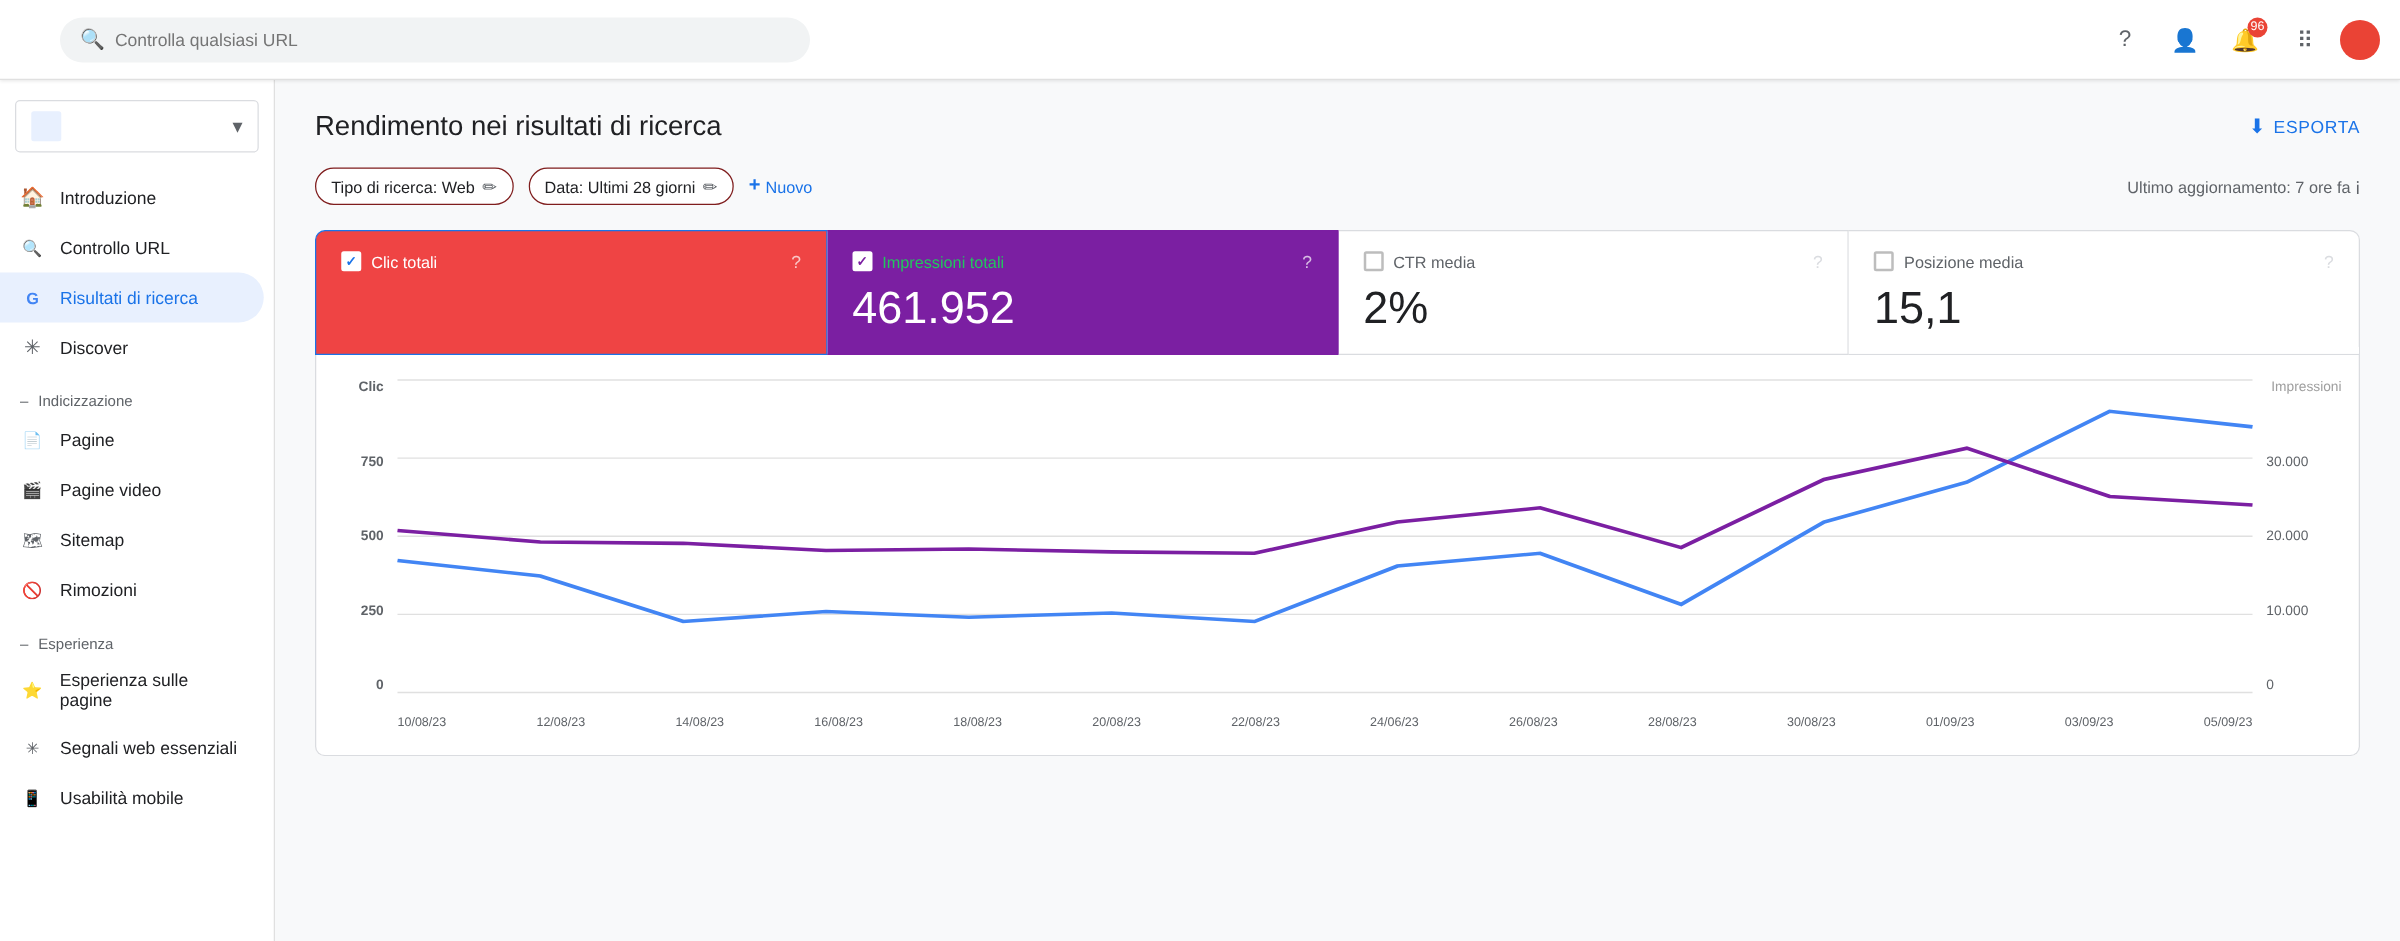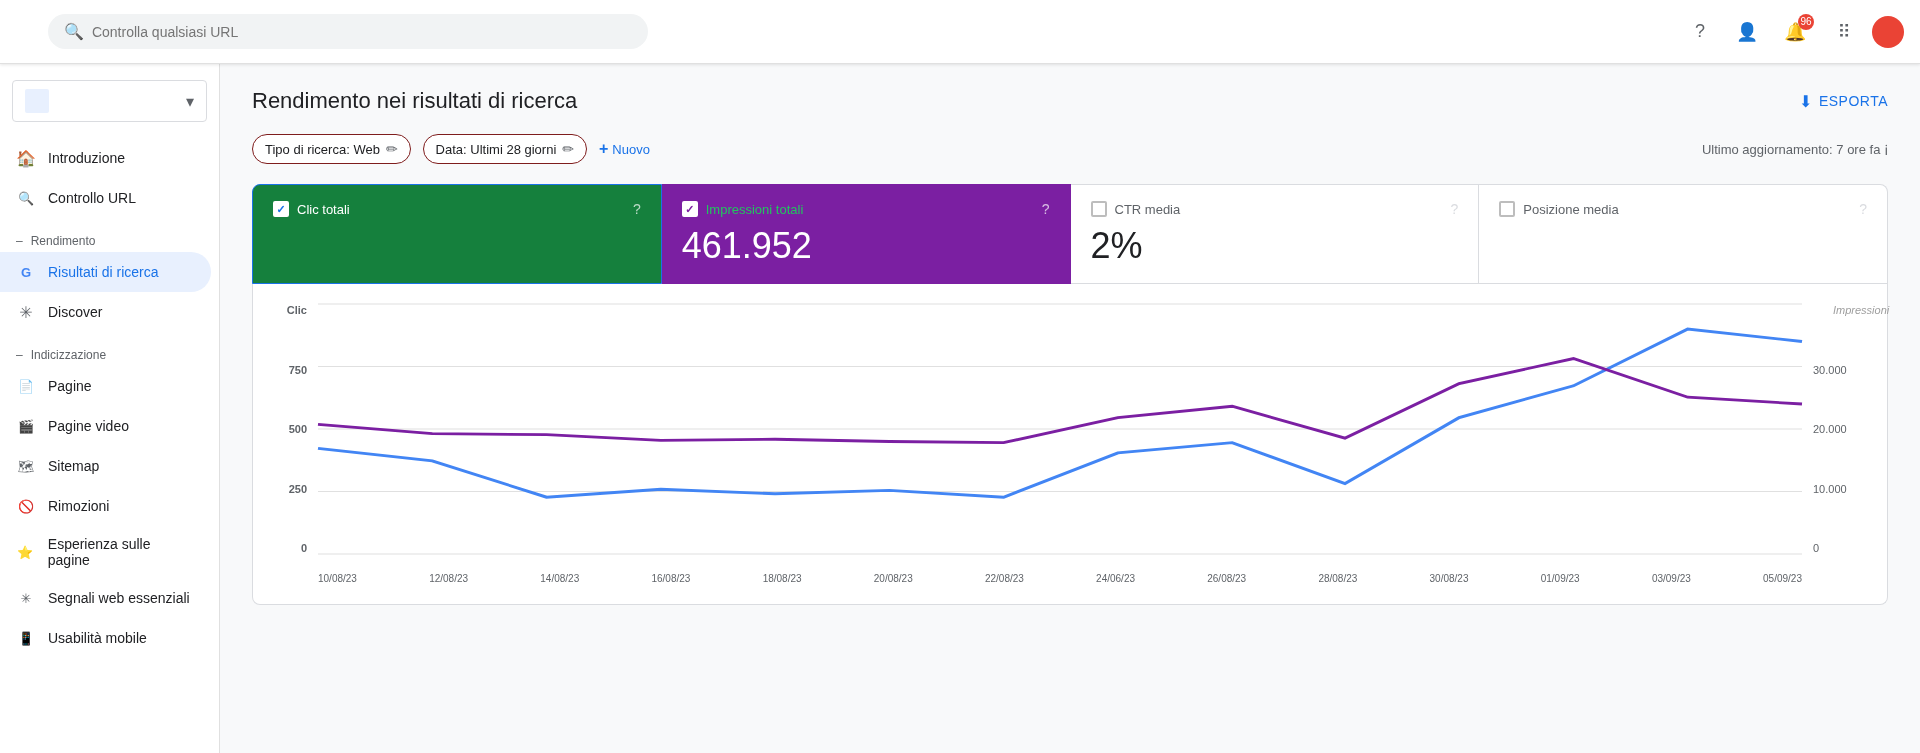--- a/index.html
+++ b/index.html
@@ -134,21 +134,21 @@
       flex: 1; padding: 16px 20px;
       border: 1px solid #dadce0;
       background: #fff;
       cursor: pointer;
       position: relative;
     }
     .metric-card:first-child { border-radius: 8px 0 0 0; }
     .metric-card:last-child { border-radius: 0 8px 0 0; }
     .metric-card + .metric-card { border-left: none; }
 
-    .metric-card.active-blue { background: #15803d; border-color: #1a73e8; color: #fff; }
+    .metric-card.active-blue { background: #ef4444; border-color: #1a73e8; color: #fff; }
     .metric-card.active-purple { background: #7b1fa2; border-color: #7b1fa2; color: #fff; }
 
     .metric-header { display: flex; align-items: center; gap: 8px; margin-bottom: 8px; }
     .metric-checkbox {
       width: 16px; height: 16px; border-radius: 2px;
       border: 2px solid #dadce0; cursor: pointer;
       display: flex; align-items: center; justify-content: center;
     }
     .metric-card.active-blue .metric-checkbox { border-color: #fff; background: #fff; }
     .metric-card.active-purple .metric-checkbox { border-color: #fff; background: #fff; }
@@ -243,23 +243,20 @@
 
       <div class="nav-item">
         <span class="nav-icon">🏠</span>
         <span>Introduzione</span>
       </div>
       <div class="nav-item">
         <span class="nav-icon" style="font-size:13px;">🔍</span>
         <span>Controllo URL</span>
       </div>
 
-      <div class="section-header">
-        <span>Rendimento</span>
-      </div>
 
       <div class="nav-item active">
         <span class="nav-icon" style="color:#4285f4;font-weight:700;font-size:13px;">G</span>
         <span>Risultati di ricerca</span>
       </div>
       <div class="nav-item">
         <span class="nav-icon">✳</span>
         <span>Discover</span>
       </div>
 
@@ -277,20 +274,23 @@
       </div>
       <div class="nav-item">
         <span class="nav-icon" style="font-size:13px;">🗺</span>
         <span>Sitemap</span>
       </div>
       <div class="nav-item">
         <span class="nav-icon" style="font-size:13px;">🚫</span>
         <span>Rimozioni</span>
       </div>
 
+      <div class="section-header">
+        <span>Esperienza</span>
+      </div>
 
       <div class="nav-item">
         <span class="nav-icon" style="font-size:13px;">⭐</span>
         <span>Esperienza sulle pagine</span>
       </div>
       <div class="nav-item">
         <span class="nav-icon" style="font-size:13px;">✳</span>
         <span>Segnali web essenziali</span>
       </div>
       <div class="nav-item">
@@ -355,36 +355,37 @@
         </div>
         <div class="metric-value metric-value-inactive" style="font-size:36px;color:#202124;">2%</div>
       </div>
 
       <div class="metric-card">
         <div class="metric-header">
           <div class="metric-checkbox" style="border-color:#bdbdbd;"></div>
           <span class="metric-label metric-label-inactive">Posizione media</span>
           <span class="help-icon help-icon-inactive">?</span>
         </div>
+        <div class="metric-value metric-value-inactive" style="font-size:36px;color:#202124;">15,1</div>
       </div>
     </div>
 
     <div class="chart-container">
       <div class="chart-wrap">
 
         <div class="chart-y-left">
           <span style="font-size:11px;color:#5f6368;">Clic</span>
           <span>750</span>
           <span>500</span>
           <span>250</span>
           <span>0</span>
         </div>
 
         <div class="chart-y-right">
-          <span style="font-size:11px;color:#9e9e9e;margin-left:20px;font-style:italic;">Impressioni</span>
+          <span style="font-size:11px;color:#9e9e9e;margin-left:4px;">Impressioni</span>
           <span>30.000</span>
           <span>20.000</span>
           <span>10.000</span>
           <span>0</span>
         </div>
 
         <div class="chart-area">
           <svg class="chart-svg" viewBox="0 0 1000 220" preserveAspectRatio="none">
 
             <line x1="0" y1="0" x2="1000" y2="0" stroke="#e0e0e0" stroke-width="1"></line>

